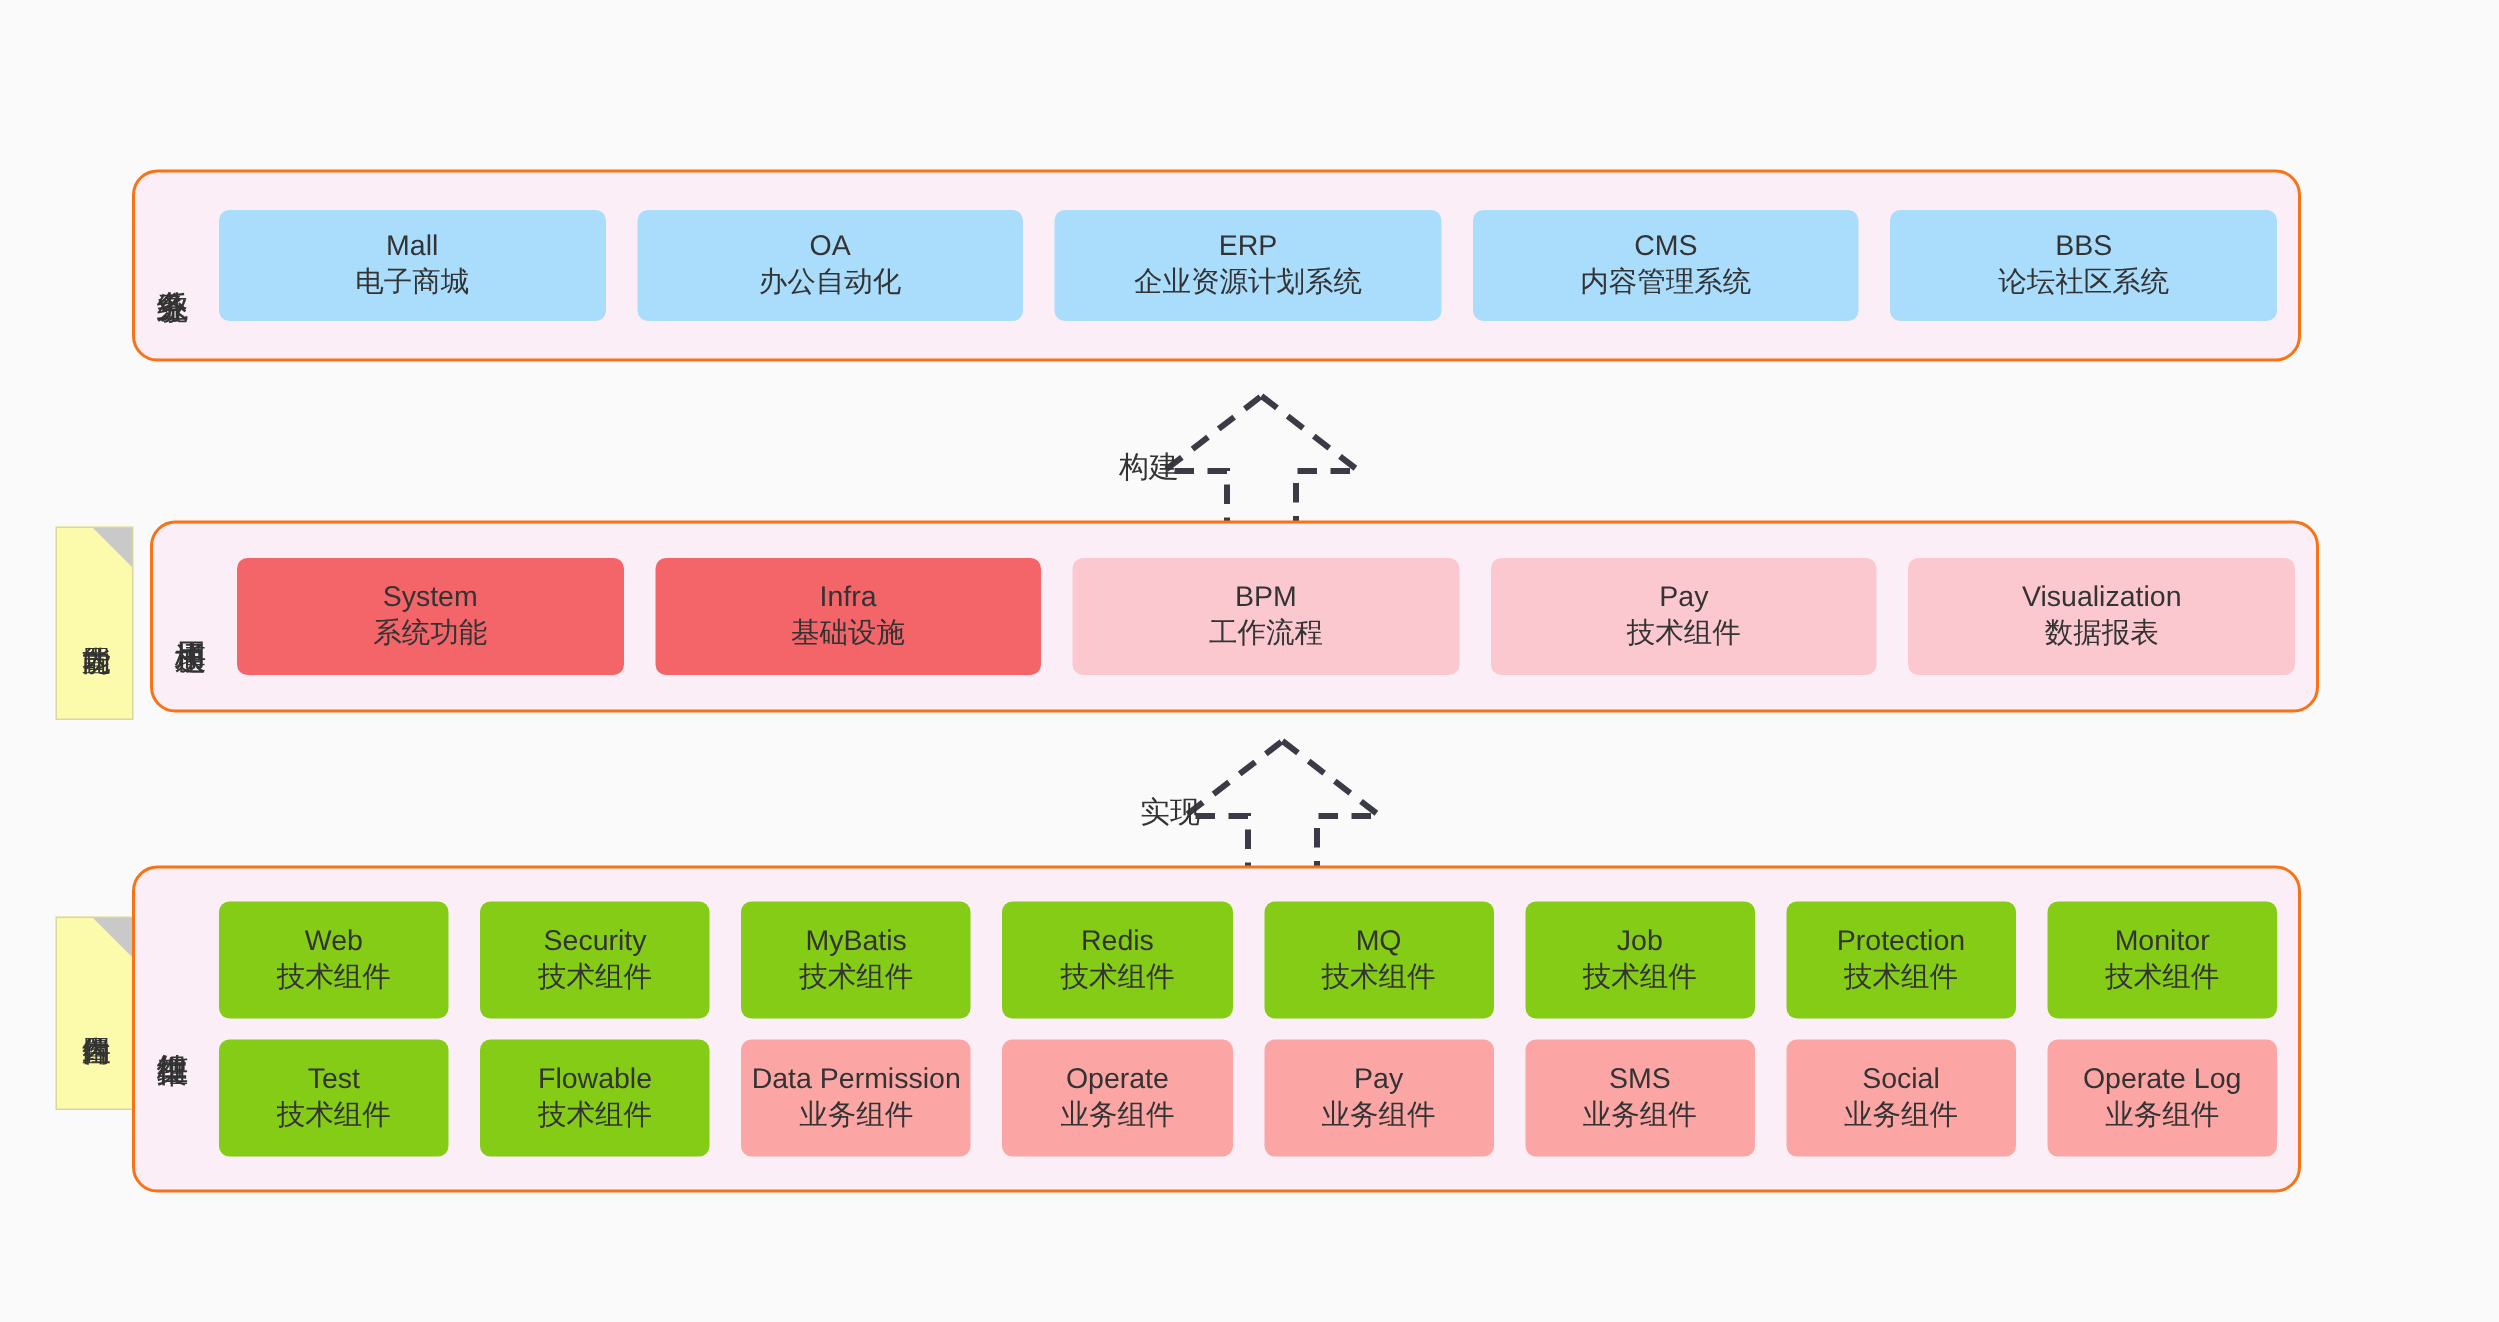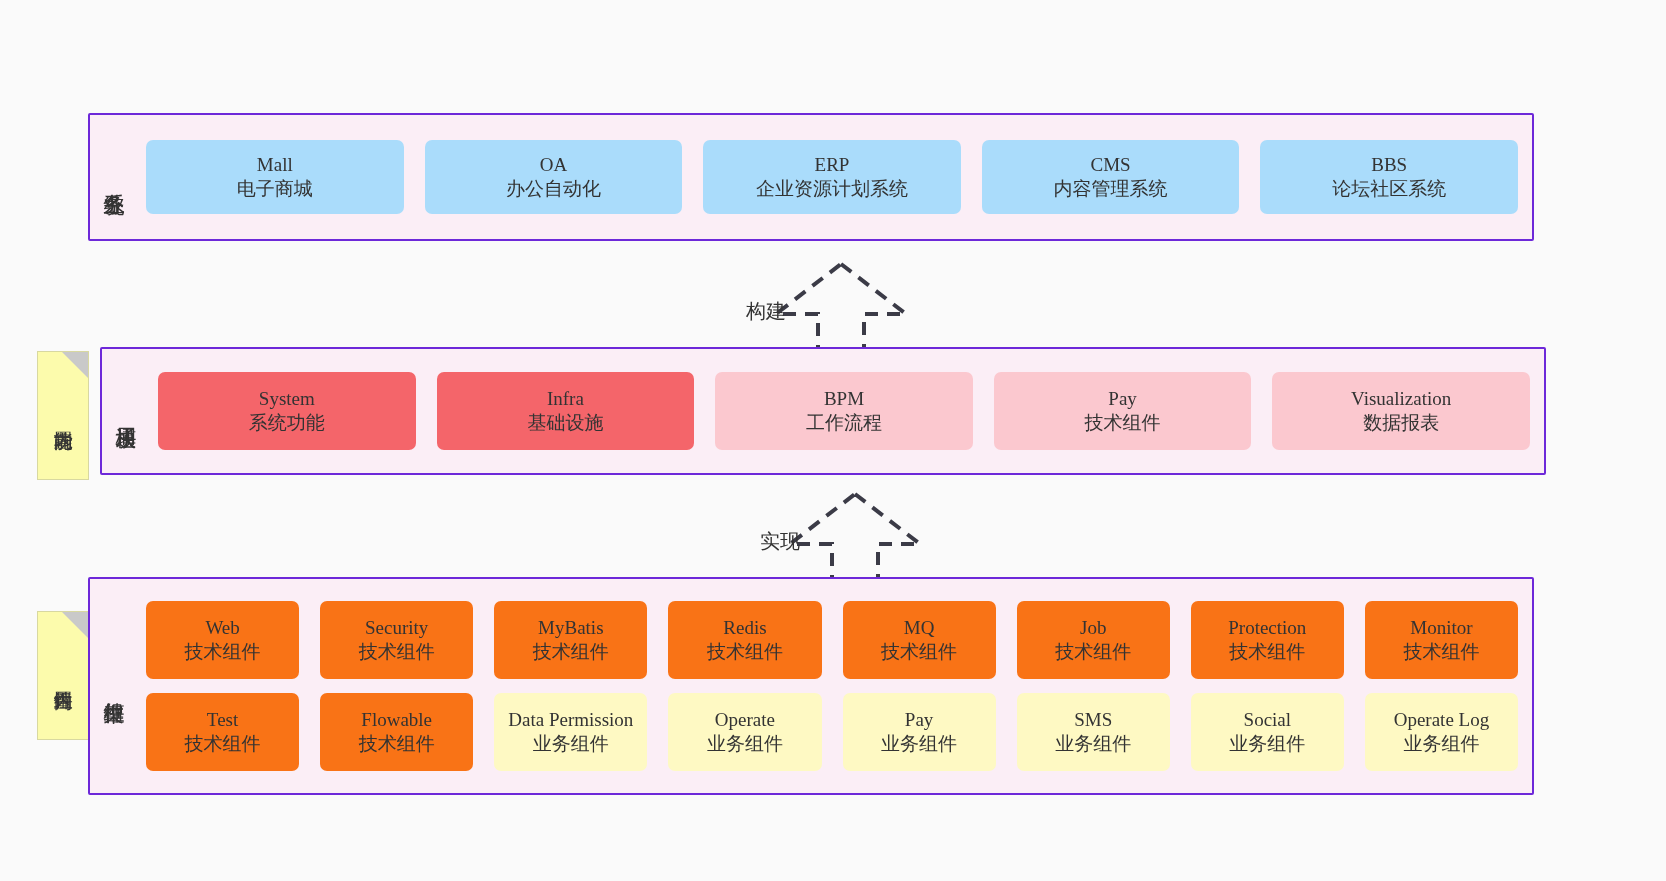--- a/index.html
+++ b/index.html
@@ -14,25 +14,24 @@
     color: #333333;
     overflow: hidden;
     position: relative;
   }
 
   
   .layer {
     position: absolute;
     box-sizing: border-box;
     background: #fbeef6;
-    border: 2px solid #6d28d9;
-    border-radius: 2px;
+    border: 2px solid #f97316;
+    border-radius: 17px;
     display: flex;
     align-items: stretch;
-    font-family: Liberation Serif, serif;
   }
   .layer-title {
     flex: 0 0 auto;
     width: 36px;
     display: flex;
     align-items: center;
     justify-content: center;
     font-size: 21px;
     line-height: 1.05;
     color: #333;
@@ -94,22 +93,22 @@
   .c-soft-red   { background: #fbc8cf; }
 
   
   #layer-framework {
     left: 88px;
     top: 577px;
     width: 1446px;
     height: 218px;
   }
   #layer-framework .card { height: 78px; }
-  .c-strong-green { background: #f97316; text-align: right; }
-  .c-soft-green   { background: #fef9c3; }
+  .c-strong-green { background: #84cc16; text-align: right; }
+  .c-soft-green   { background: #fca5a5; }
 
   
   .sticky {
     position: absolute;
     width: 52px;
     background: #fcfbac;
     border: 1px solid #d8d8a0;
     box-sizing: border-box;
     display: flex;
     align-items: center;

